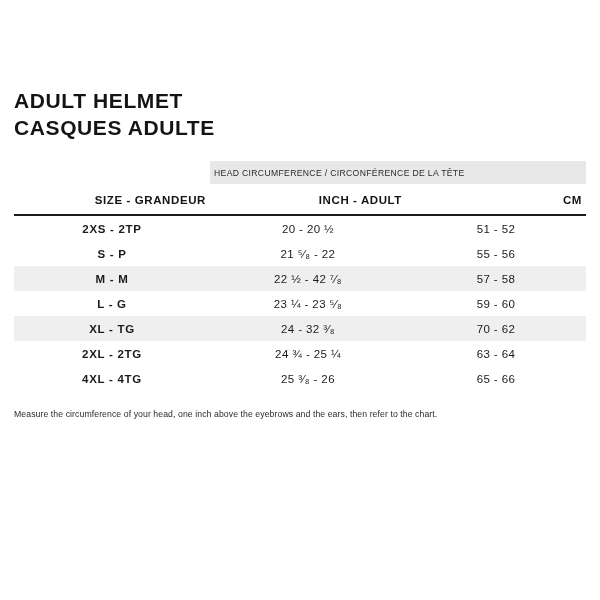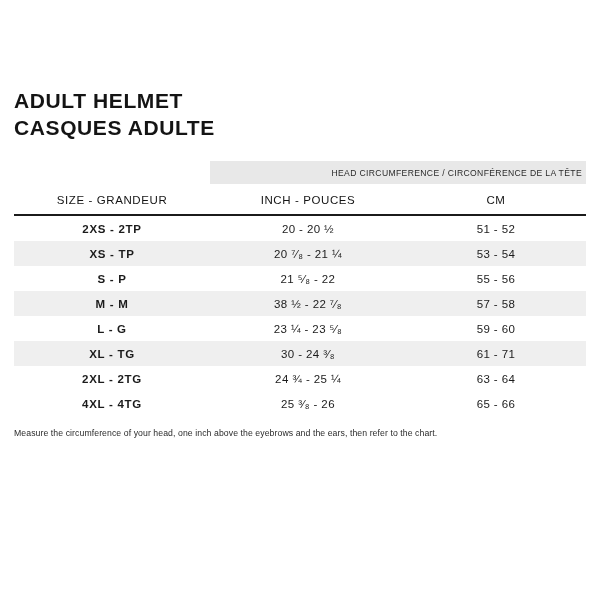--- a/index.html
+++ b/index.html
@@ -42,31 +42,31 @@
   table.size-chart col.c3 { width: 180px; }
 
   .spanhead-blank {
     border: none;
     background: #ffffff;
   }
   .spanhead {
     background: #e8e8e8;
     font-size: 8.6px;
     letter-spacing: 0.35px;
-    text-align: right;
+    text-align: left;
     padding: 7px 4px 6px 4px;
     color: #2a2a2a;
     font-weight: normal;
     border-bottom: 1px solid #ffffff;
   }
   .colhead {
     font-size: 11.5px;
-    font-weight: normal;
+    font-weight: bold;
     letter-spacing: 0.6px;
-    text-align: center;
+    text-align: right;
     padding: 9px 4px 8px 4px;
     background: #ffffff;
     border-bottom: 2px solid #1b1b1b;
     color: #141414;
   }
   .colhead.first {
     border-bottom: 2px solid #1b1b1b;
   }
   td {
     font-size: 11.5px;
@@ -80,21 +80,21 @@
     letter-spacing: 0.7px;
   }
   tr.alt td {
     background: #efefef;
   }
   tr.plain td {
     background: #ffffff;
     text-align: center;
   }
   .notes {
-    margin-top: 11px;
+    margin-top: 17px;
     font-size: 8.7px;
     line-height: 1.5;
     color: #2a2a2a;
     letter-spacing: 0.08px;
   }
 </style>
 </head>
 <body>
 
 <div class="page">
@@ -110,54 +110,49 @@
         <col class="c2">
         <col class="c3">
     </colgroup>
     <thead>
       <tr>
         <th class="spanhead-blank"></th>
         <th class="spanhead" colspan="2">HEAD CIRCUMFERENCE / CIRCONFÉRENCE DE LA TÊTE</th>
       </tr>
       <tr>
         <th class="colhead first">SIZE - GRANDEUR</th>
-        <th class="colhead">INCH - POUCES</th>
+        <th class="colhead">INCH - ADULT</th>
         <th class="colhead">CM</th>
       </tr>
     </thead>
     <tbody>
       <tr class="plain">
         <td class="size">2XS - 2TP</td>
         <td>20 - 20 ½</td>
         <td>51 - 52</td>
       </tr>
-      <tr class="alt">
-        <td class="size">XS - TP</td>
-        <td>20 ⁷⁄₈ - 21 ¼</td>
-        <td>53 - 54</td>
-      </tr>
       <tr class="plain">
         <td class="size">S - P</td>
         <td>21 ⁵⁄₈ - 22</td>
         <td>55 - 56</td>
       </tr>
       <tr class="alt">
         <td class="size">M - M</td>
-        <td>38 ½ - 22 ⁷⁄₈</td>
+        <td>22 ½ - 42 ⁷⁄₈</td>
         <td>57 - 58</td>
       </tr>
       <tr class="plain">
         <td class="size">L - G</td>
         <td>23 ¼ - 23 ⁵⁄₈</td>
         <td>59 - 60</td>
       </tr>
       <tr class="alt">
         <td class="size">XL - TG</td>
-        <td>30 - 24 ³⁄₈</td>
-        <td>61 - 71</td>
+        <td>24 - 32 ³⁄₈</td>
+        <td>70 - 62</td>
       </tr>
       <tr class="plain">
         <td class="size">2XL - 2TG</td>
         <td>24 ¾ - 25 ¼</td>
         <td>63 - 64</td>
       </tr>
       <tr class="plain">
         <td class="size">4XL - 4TG</td>
         <td>25 ³⁄₈ - 26</td>
         <td>65 - 66</td>

